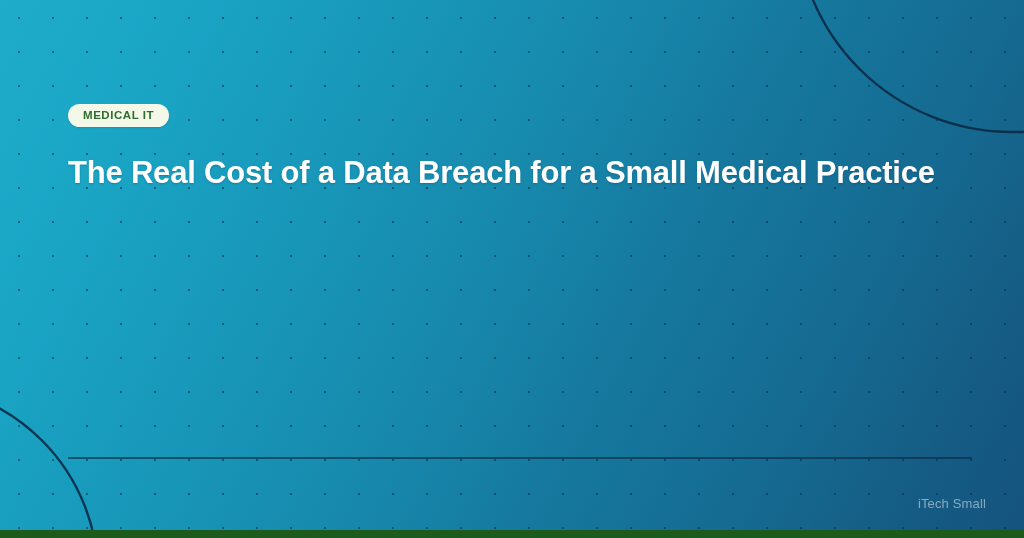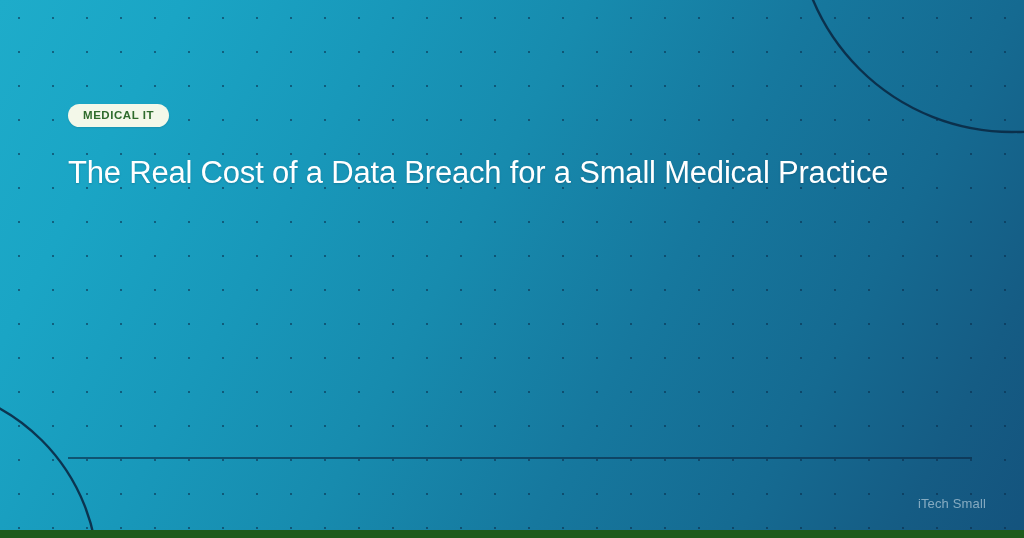--- a/index.html
+++ b/index.html
@@ -70,21 +70,21 @@
     white-space: nowrap;
   }
 
   
   #title {
     position: absolute;
     left: 68px;
     top: 153px;
     width: 920px;
     font-size: 31px;
-    font-weight: normal;
+    font-weight: bold;
     color: #ffffff;
     letter-spacing: -0.2px;
     line-height: 40px;
     text-shadow: 0 1px 2px rgba(6,38,64,0.22);
     white-space: nowrap;
   }
 
   
   #divider {
     position: absolute;

